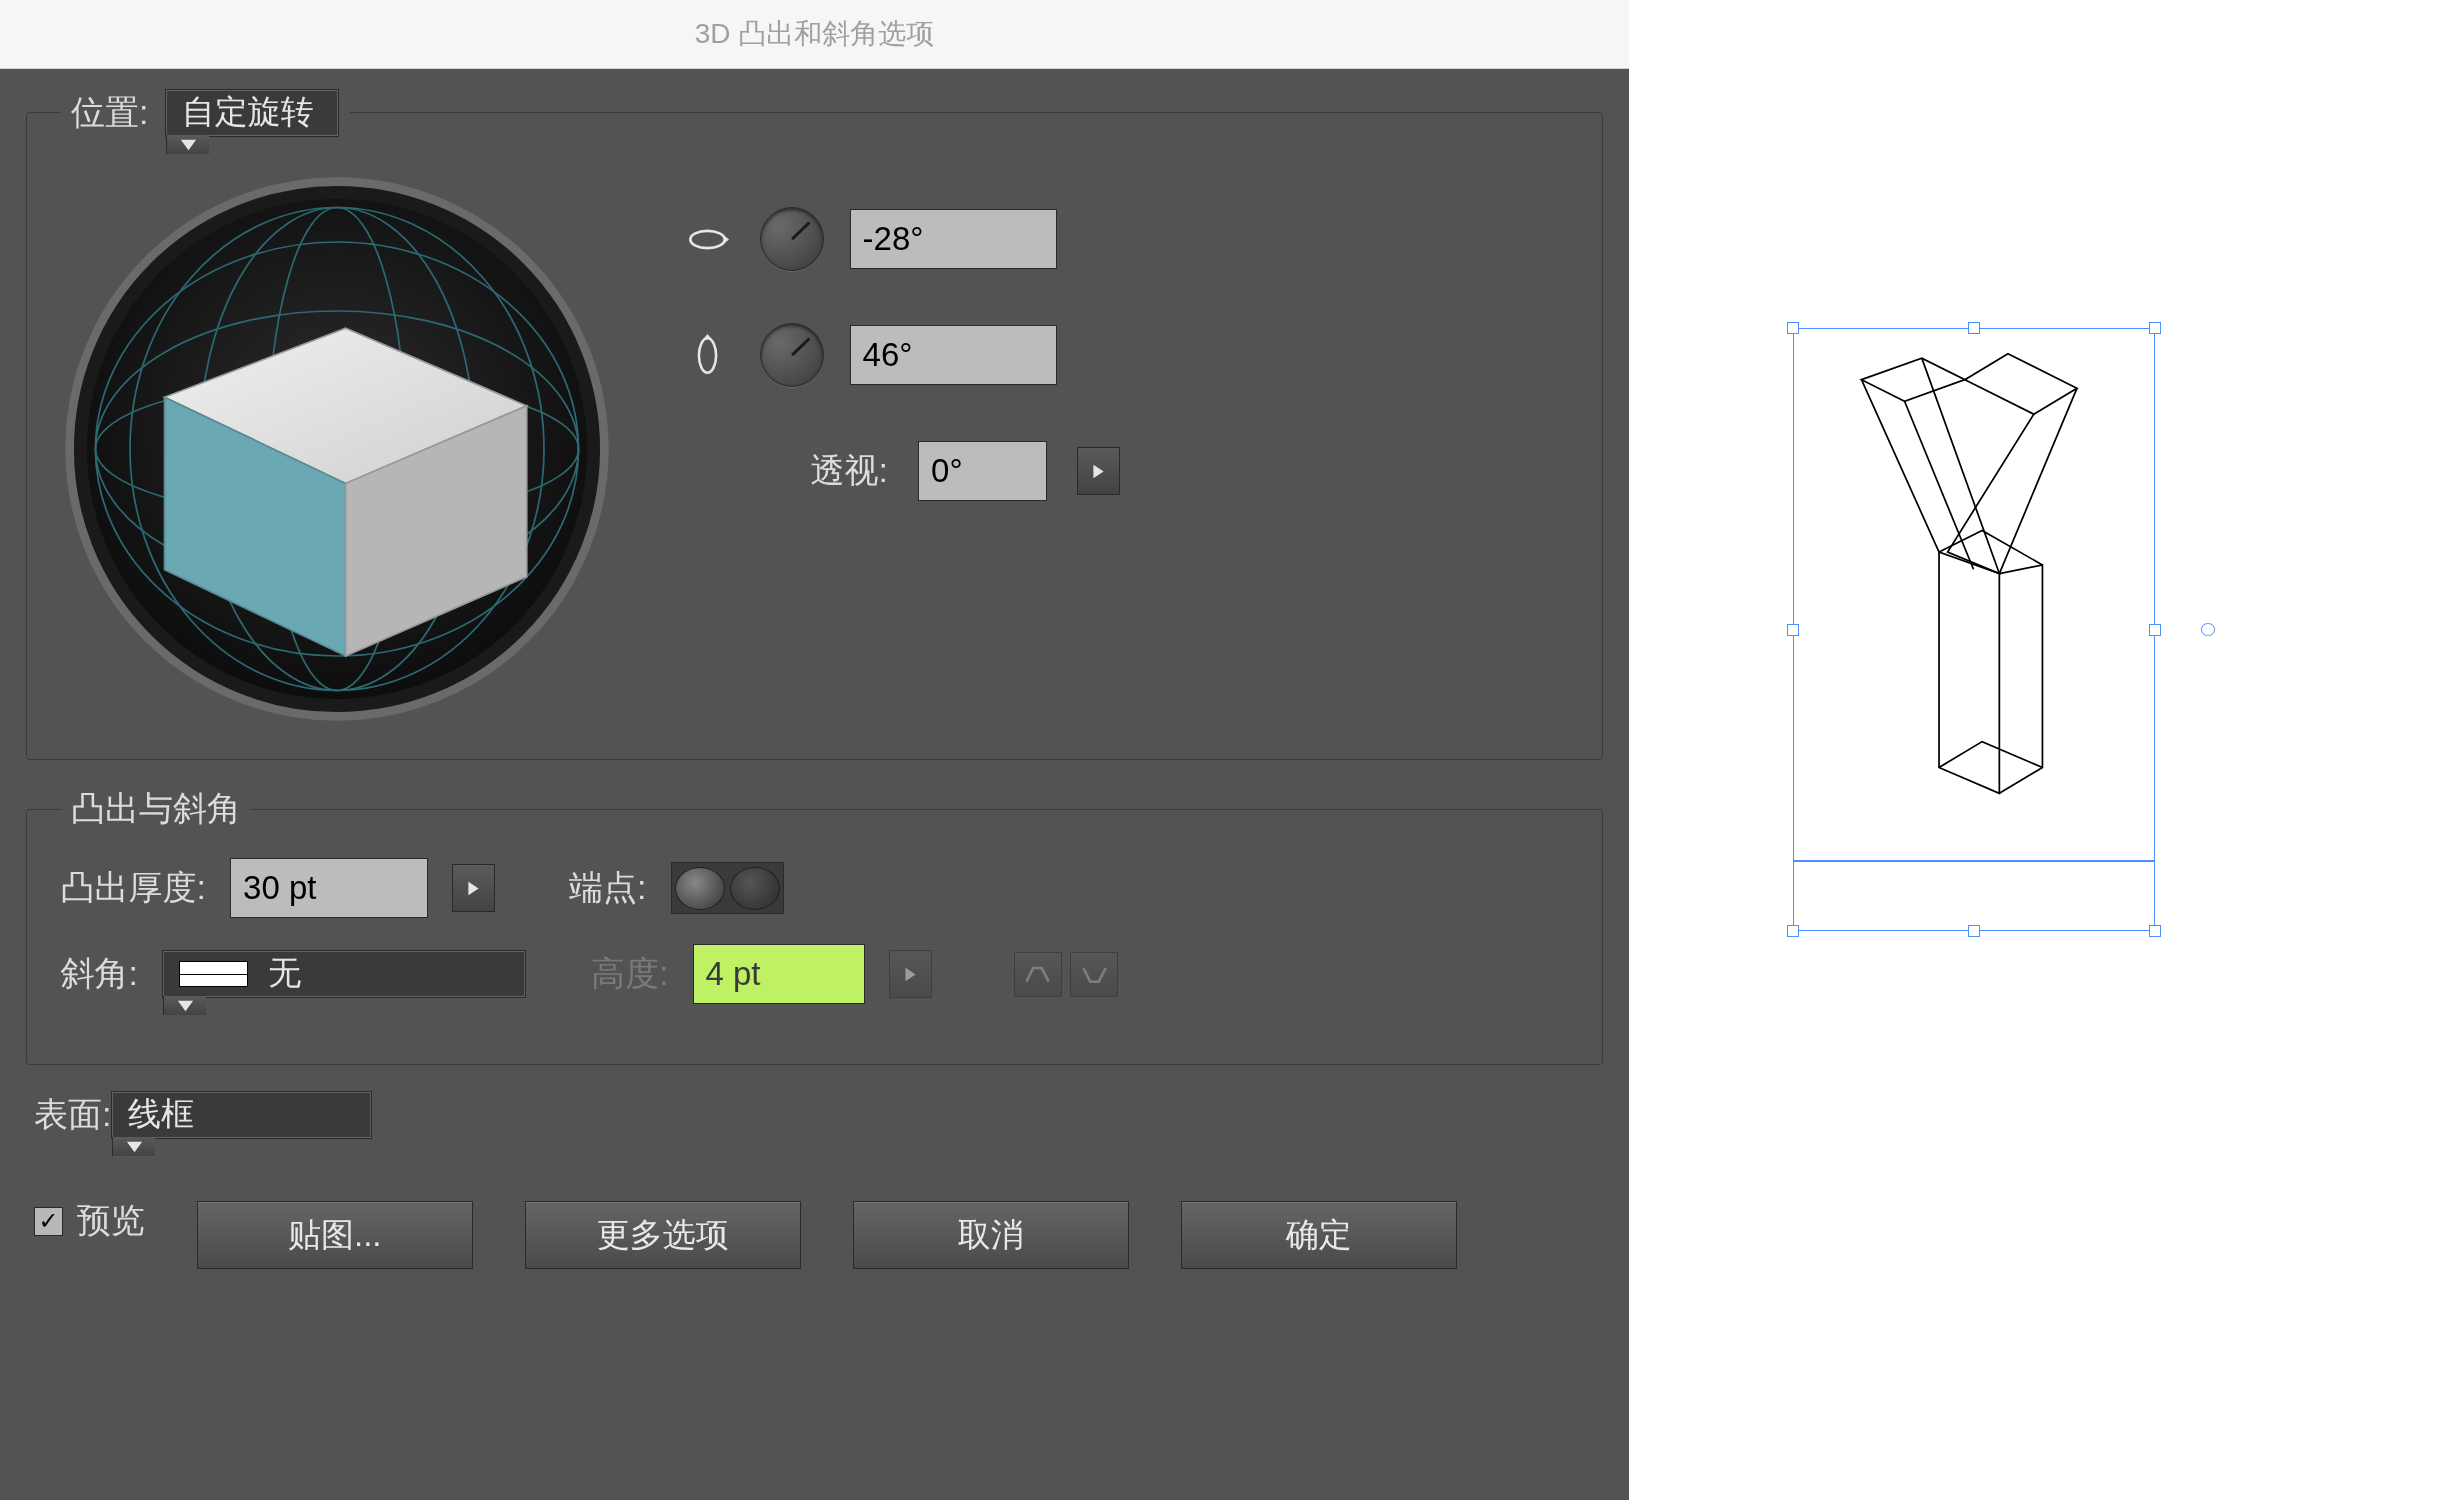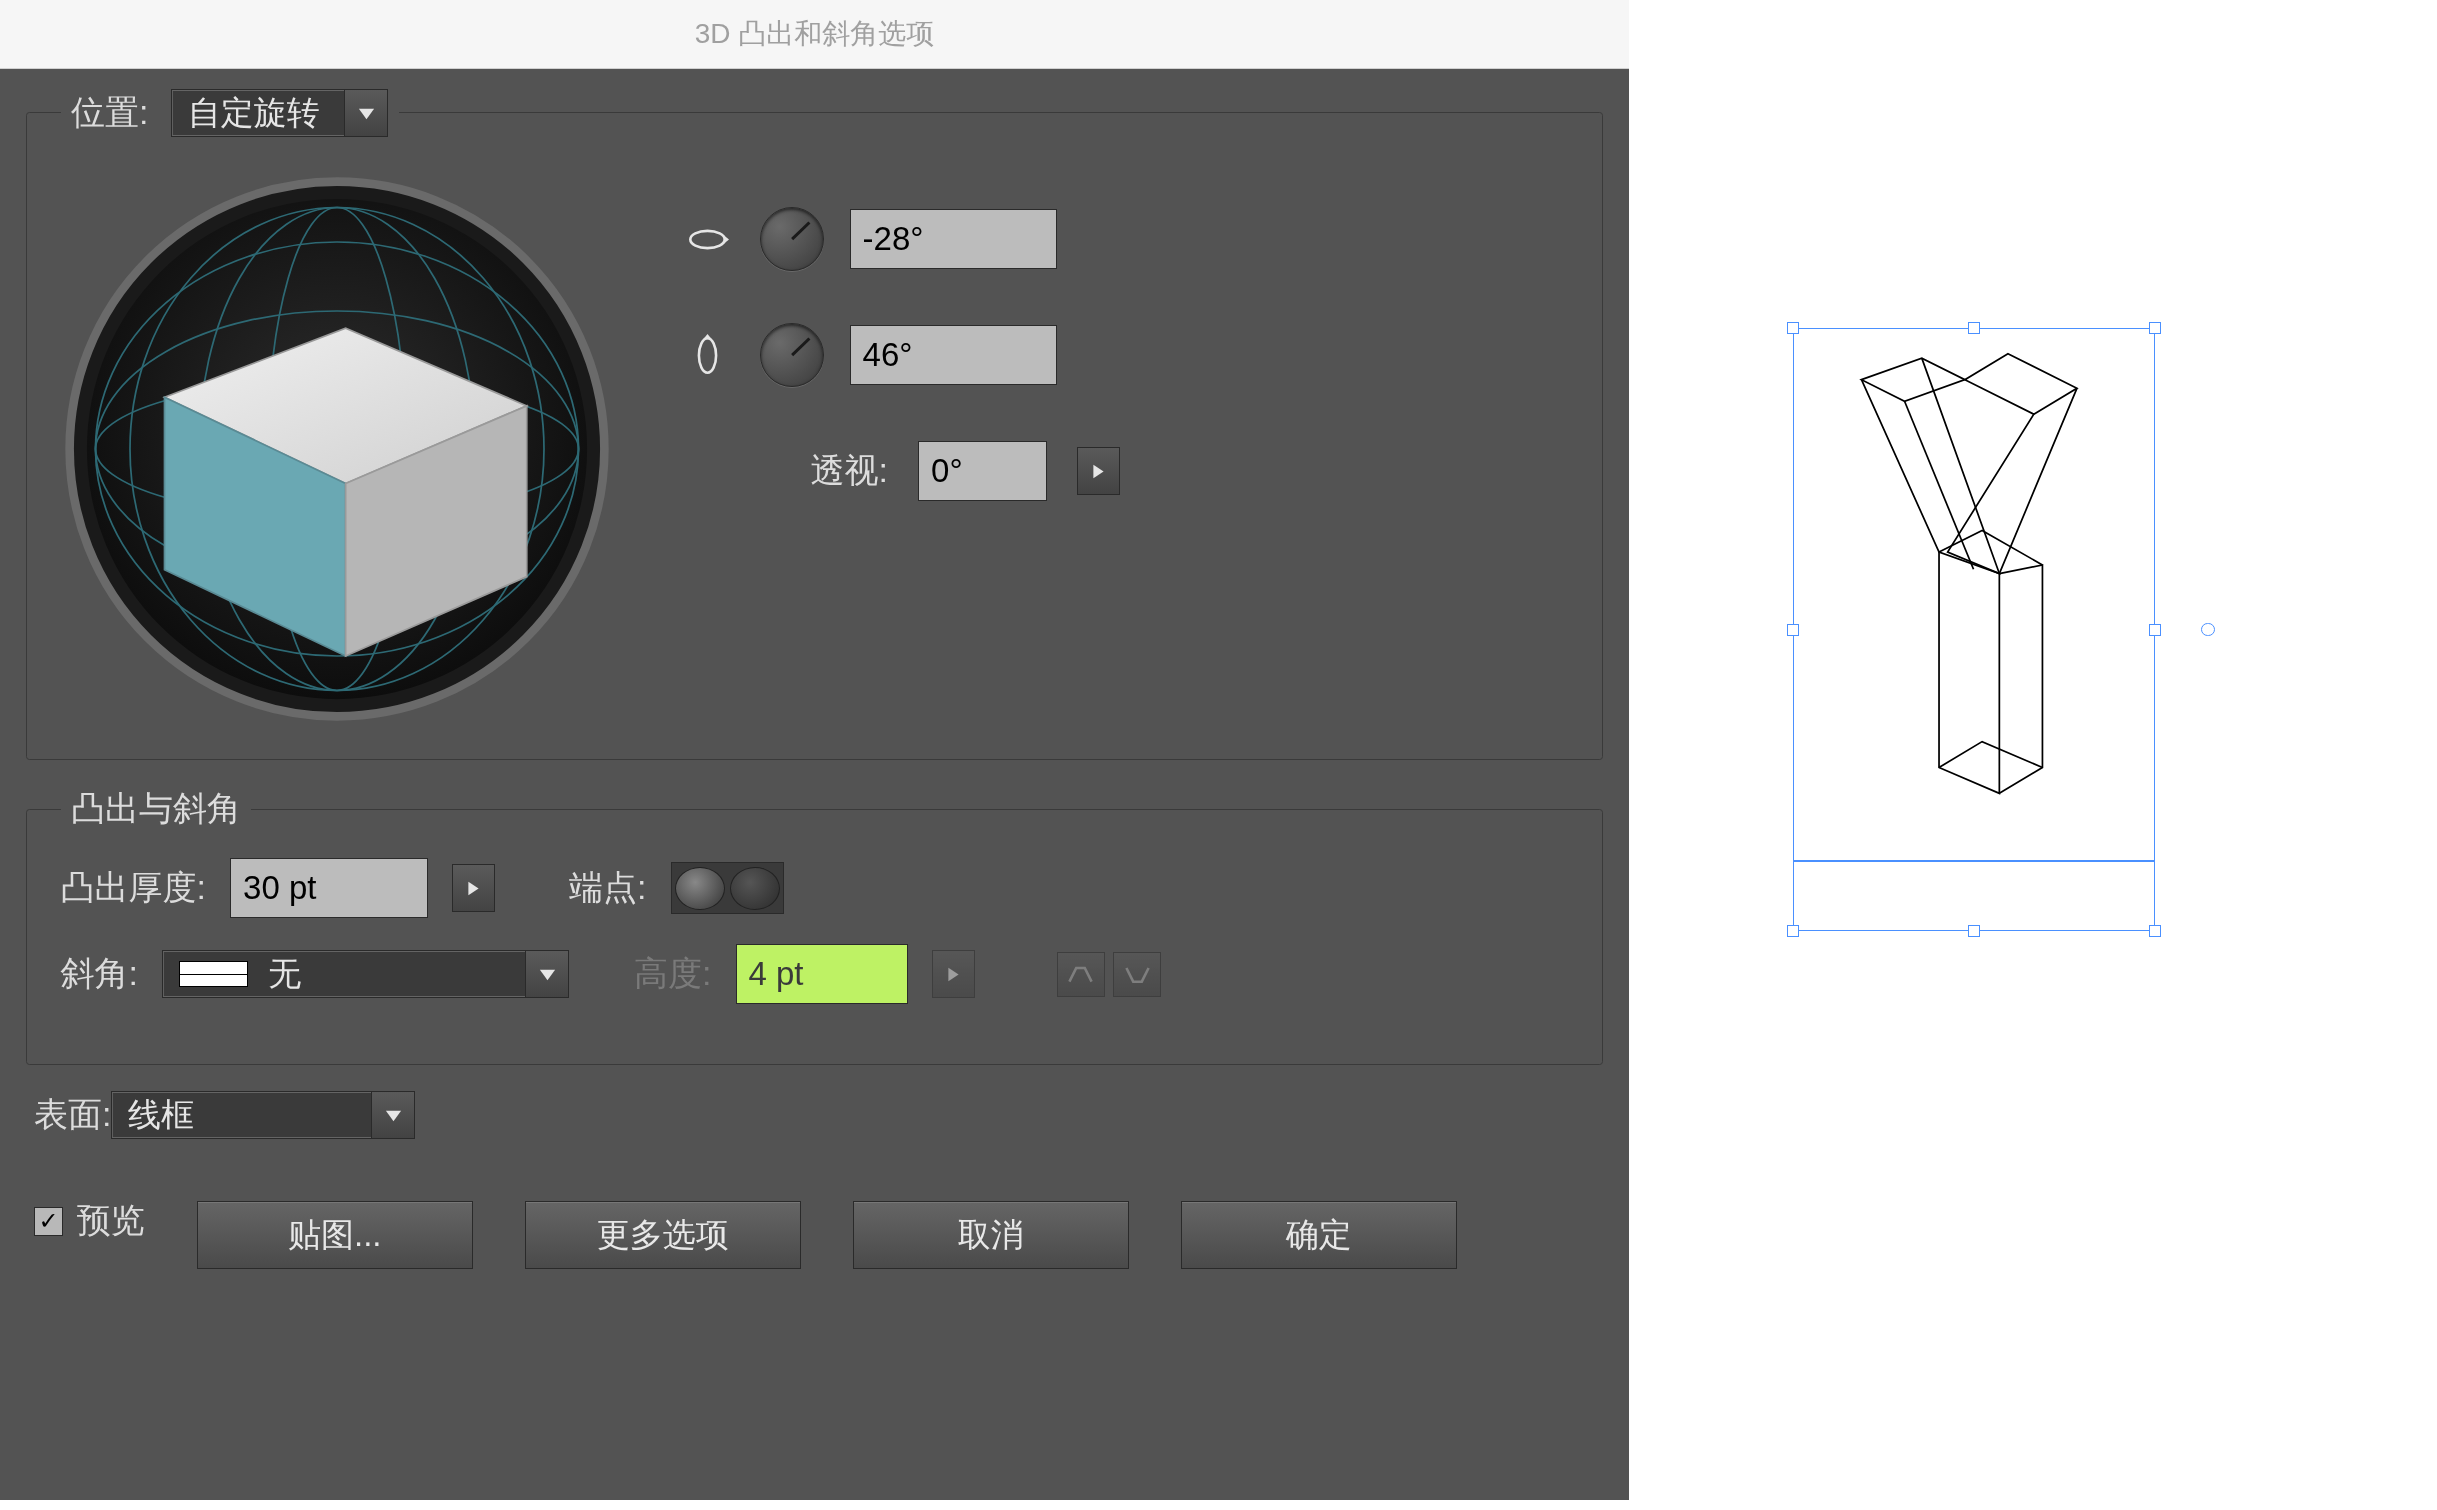--- a/index.html
+++ b/index.html
@@ -44,32 +44,33 @@
     padding: 0 10.3px;
     font-size: 34px;
     color: #dcdcdc;
   }
   .pos-row {
     position: absolute;
     top: -24px;
     left: 34px;
     display: flex;
     align-items: center;
-    gap: 23px;
+    gap: 17px;
     background: #535353;
     padding: 0 10.3px;
   }
   .ai-label { color: #dcdcdc; font-size: 34px; }
   .dropdown {
     display: inline-flex;
     align-items: stretch;
     height: 48px;
     background: #3a3a3a;
     border: 0.9px solid #2a2a2a;
     box-shadow: inset 0 0 0 0.9px #646464;
+    flex-direction: column;
   }
   .dropdown .dd-text {
     padding: 0 15.5px;
     display: flex;
     align-items: center;
     font-size: 33px;
     color: #e6e6e6;
     min-width: 172px;
   }
   .dropdown .dd-btn {

